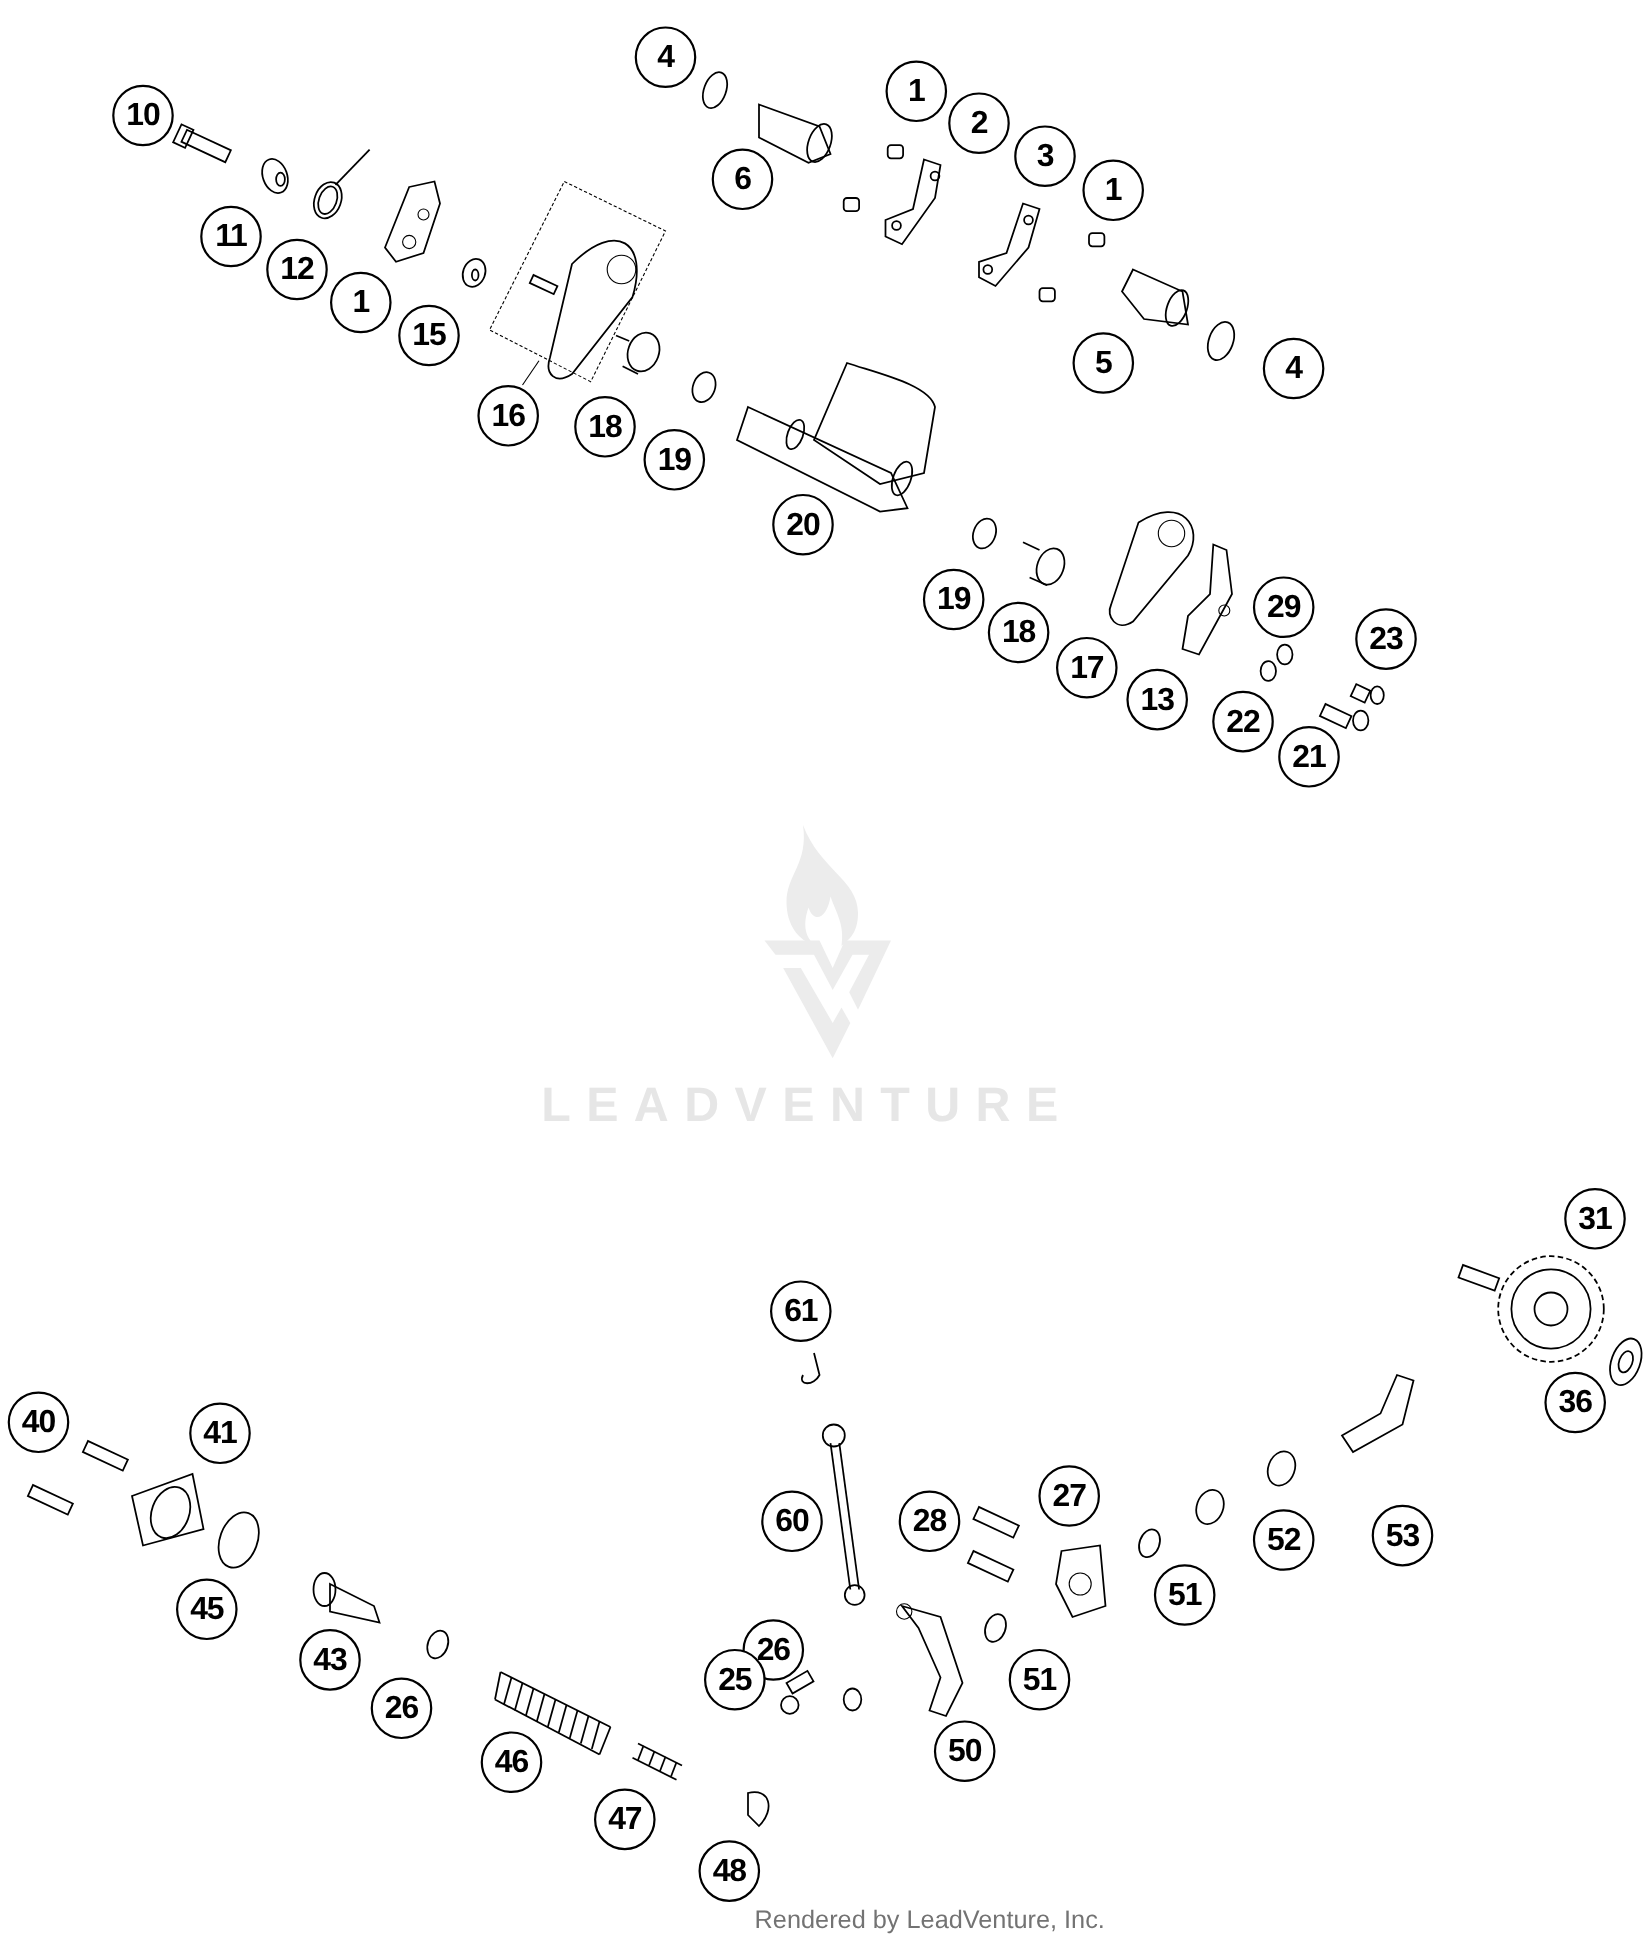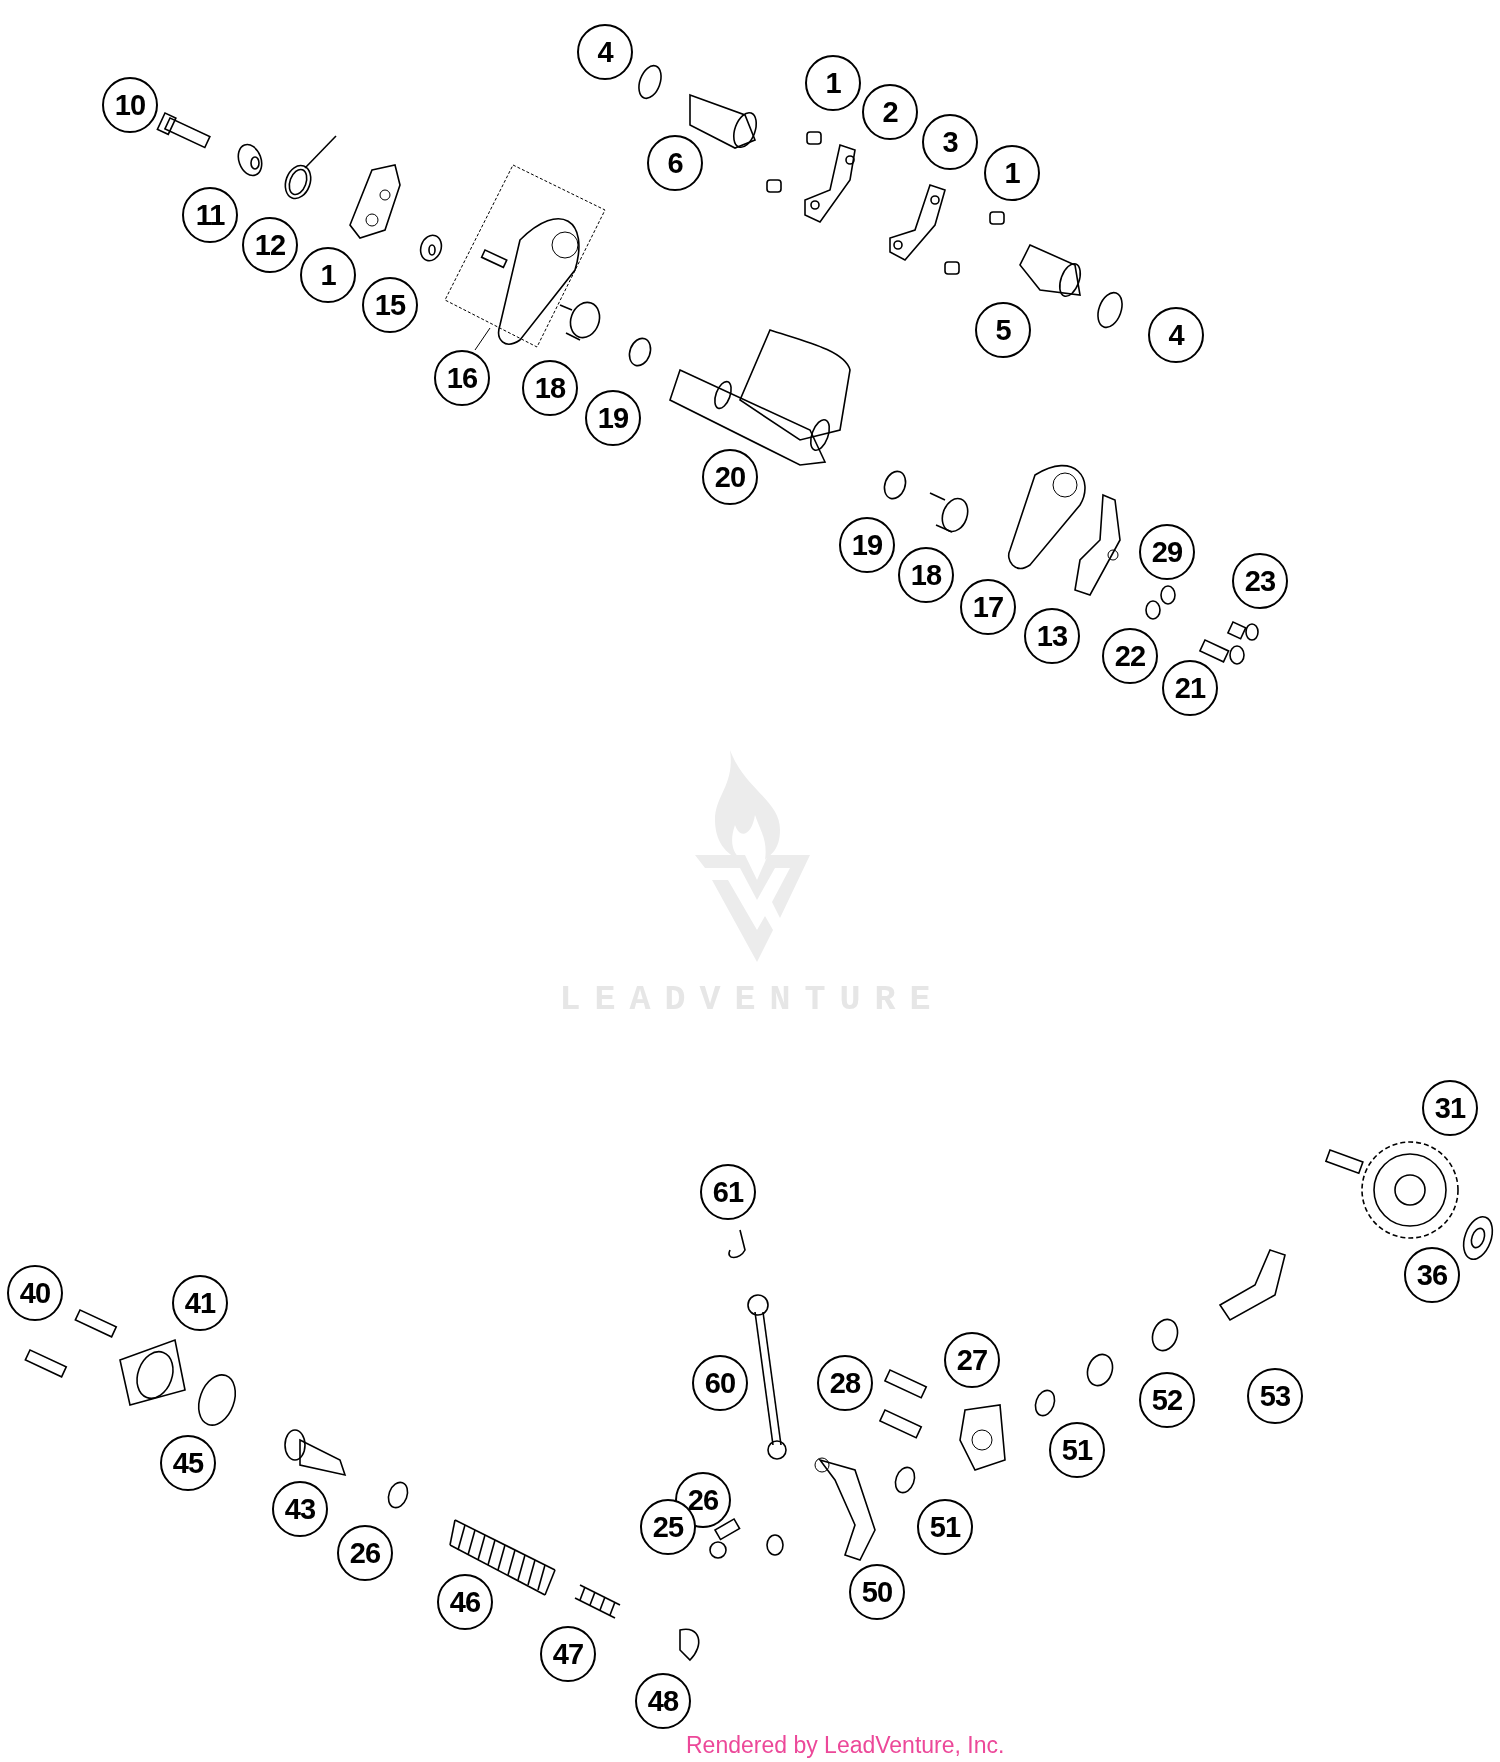--- a/index.html
+++ b/index.html
@@ -1,20 +1,20 @@
 <!DOCTYPE html>
 <html><head>
 <meta charset="utf-8">
 <style>
   html,body{margin:0;padding:0;background:#fff;}
   body{width:1500px;height:1762px;position:relative;overflow:hidden;font-family:"Liberation Sans",sans-serif;}
   #diagram{position:absolute;left:0;top:0;width:1500px;height:1762px;}
   .callout{position:absolute;width:56px;height:56px;margin-left:-28px;margin-top:-28px;border:2.5px solid #000;border-radius:50%;box-sizing:border-box;display:flex;align-items:center;justify-content:center;background:#fff;font-family:"Liberation Sans",sans-serif;font-weight:bold;font-size:29px;color:#000;letter-spacing:-1px;cursor:pointer;}
-  .wm-text{position:absolute;left:492px;top:980px;width:520px;text-align:center;font-family:Liberation Mono, monospace;font-size:35px;letter-spacing:14px;color:#e6e6e6;font-weight:bold;}
-  .footer{position:absolute;left:686px;top:1732px;font-family:"Liberation Sans",sans-serif;font-size:23px;color:#ec4899;}
+  .wm-text{position:absolute;left:492px;top:980px;width:520px;text-align:left;font-family:Liberation Sans, sans-serif;font-size:44px;letter-spacing:14px;color:#e6e6e6;font-weight:bold;}
+  .footer{position:absolute;left:686px;top:1732px;font-family:"Liberation Sans",sans-serif;font-size:23px;color:#737373;}
   svg .part{fill:none;stroke:#000;stroke-width:1.6;}
   svg .thin{fill:none;stroke:#000;stroke-width:1;}
   svg .dash{fill:none;stroke:#000;stroke-width:1;stroke-dasharray:3 2;}
 </style>
 </head>
 <body>
 
 <div id="diagram">
   <svg width="1500" height="1762" viewBox="0 0 1500 1762">
 

